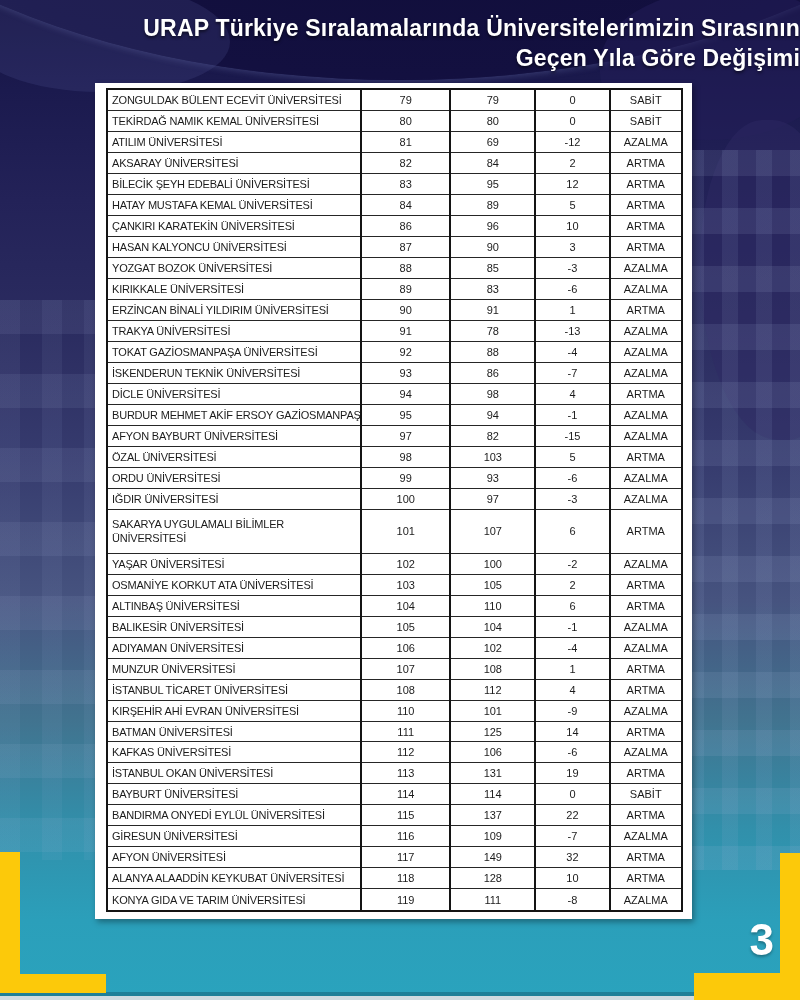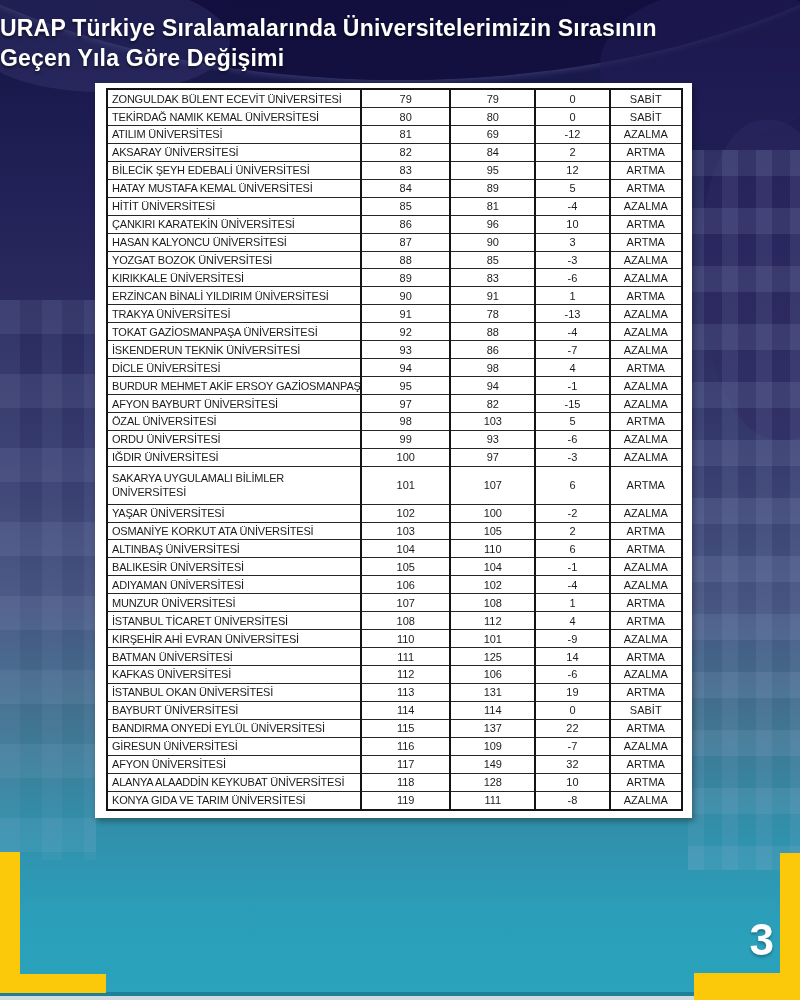--- a/index.html
+++ b/index.html
@@ -27,27 +27,27 @@
       repeating-linear-gradient(90deg, rgba(160,178,218,.12) 0 16px, rgba(0,0,0,0) 16px 34px);
   }
   .bg-bldg-left{
     position:absolute;left:0;top:300px;width:96px;height:560px;opacity:.85;
     background:
       repeating-linear-gradient(180deg, rgba(175,190,225,.11) 0 34px, rgba(0,0,0,0) 34px 74px),
       repeating-linear-gradient(90deg, rgba(165,180,220,.09) 0 20px, rgba(0,0,0,0) 20px 42px);
   }
   
   .title{
-    position:absolute;top:13px;left:0;right:0;text-align:left;color:#fff;
+    position:absolute;top:13px;left:0;right:0;text-align:right;color:#fff;
     font-weight:bold;font-size:23px;line-height:1.32;letter-spacing:.2px;
     text-shadow:0 2px 3px rgba(0,0,0,.55);
   }
   
   .panel{
-    position:absolute;left:95px;top:83px;width:597px;height:735px;
+    position:absolute;left:95px;top:83px;width:597px;height:836px;
     background:#fff;box-sizing:border-box;padding:5px 9px 7px 11px;
     box-shadow:2px 3px 6px rgba(0,0,0,.35);
   }
   table.rank{
     width:100%;height:100%;border-collapse:collapse;table-layout:fixed;
     border:2px solid #141414;
     font-size:11px;color:#1b1b1b;
   }
   table.rank td{
     border-top:1px solid #262626;border-bottom:1px solid #262626;
@@ -136,27 +136,20 @@
             <td class="c-num">ARTMA</td>
           </tr>
           <tr>
             <td class="c-name">HATAY MUSTAFA KEMAL ÜNİVERSİTESİ</td>
             <td class="c-num">84</td>
             <td class="c-num">89</td>
             <td class="c-num">5</td>
             <td class="c-num">ARTMA</td>
           </tr>
           <tr>
-            <td class="c-name">HİTİT ÜNİVERSİTESİ</td>
-            <td class="c-num">85</td>
-            <td class="c-num">81</td>
-            <td class="c-num">-4</td>
-            <td class="c-num">AZALMA</td>
-          </tr>
-          <tr>
             <td class="c-name">ÇANKIRI KARATEKİN ÜNİVERSİTESİ</td>
             <td class="c-num">86</td>
             <td class="c-num">96</td>
             <td class="c-num">10</td>
             <td class="c-num">ARTMA</td>
           </tr>
           <tr>
             <td class="c-name">HASAN KALYONCU ÜNİVERSİTESİ</td>
             <td class="c-num">87</td>
             <td class="c-num">90</td>

